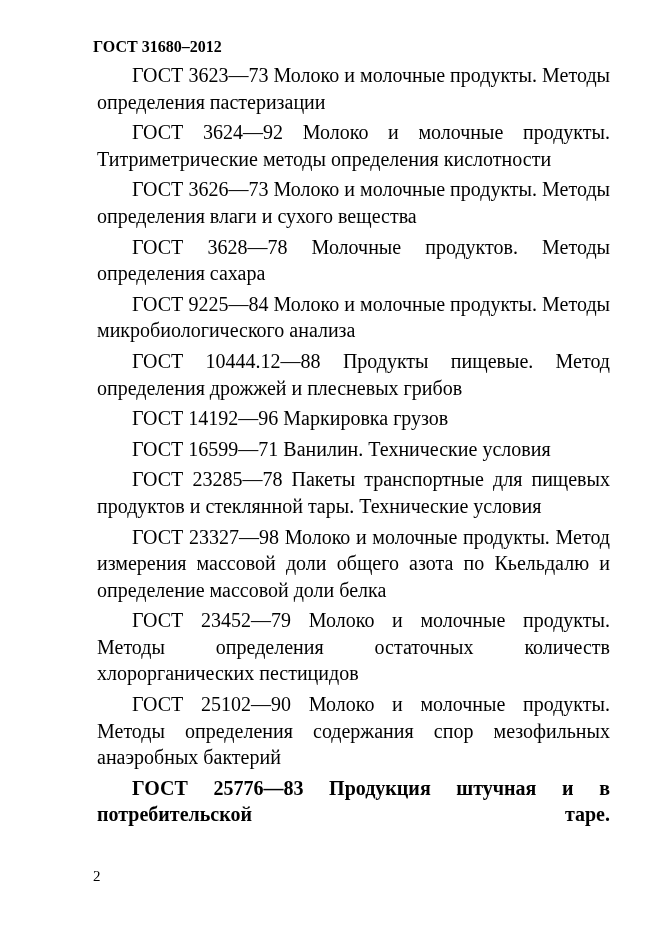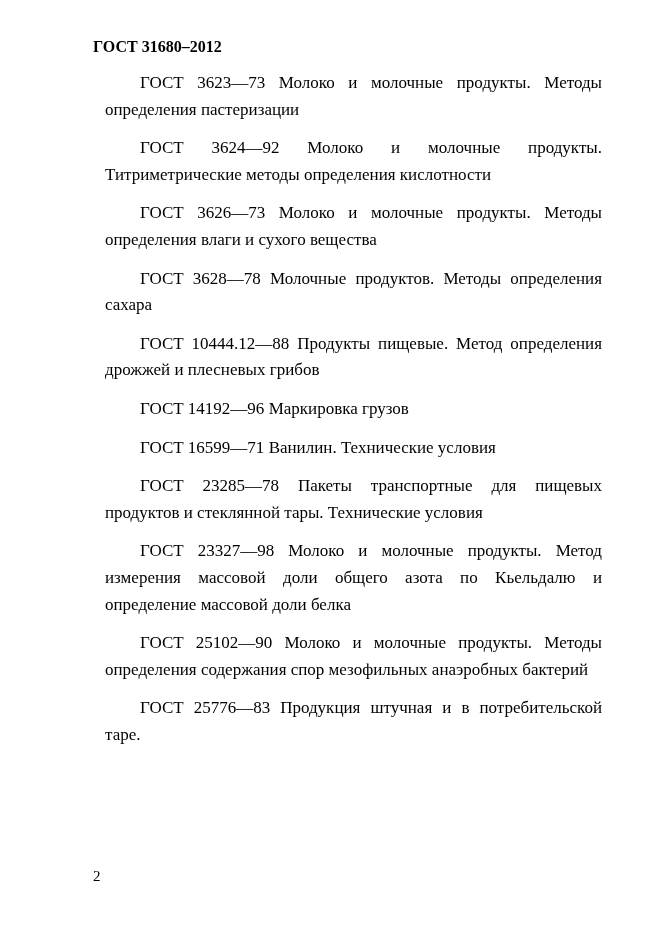--- a/index.html
+++ b/index.html
@@ -26,51 +26,54 @@
       font-size: 16px;
       line-height: 22px;
       margin: 0 0 0 0;
     }
     .ref-list {
       margin: 0;
       padding: 0;
       list-style: none;
     }
     .ref-item {
-      font-size: 17px;
+      font-size: 20px;
       line-height: 26.6px;
       text-align: justify;
       text-indent: 35px;
-      margin: 12px;
+      margin: 4px;
     }
     .ref-item.last {
       text-align-last: justify;
+      font-weight: bold;
     }
     .page-number {
       position: absolute;
       left: 93px;
       top: 867px;
       font-size: 15px;
       line-height: 18px;
     }
   </style>
 </head>
 <body>
 
 <div class="page">
   <div class="doc-header">ГОСТ 31680–2012</div>
 
   <div class="ref-list">
     <p class="ref-item"><span>ГОСТ 3623—73</span> <span>Молоко и молочные продукты. Методы определения пастеризации</span></p>
     <p class="ref-item"><span>ГОСТ 3624—92</span> <span>Молоко и молочные продукты. Титриметрические методы определения кислотности</span></p>
     <p class="ref-item"><span>ГОСТ 3626—73</span> <span>Молоко и молочные продукты. Методы определения влаги и сухого вещества</span></p>
     <p class="ref-item"><span>ГОСТ 3628—78</span> <span>Молочные продуктов. Методы определения сахара</span></p>
+    <p class="ref-item"><span>ГОСТ 9225—84</span> <span>Молоко и молочные продукты. Методы микробиологического анализа</span></p>
     <p class="ref-item"><span>ГОСТ 10444.12—88</span> <span>Продукты пищевые. Метод определения дрожжей и плесневых грибов</span></p>
     <p class="ref-item"><span>ГОСТ 14192—96</span> <span>Маркировка грузов</span></p>
     <p class="ref-item"><span>ГОСТ 16599—71</span> <span>Ванилин. Технические условия</span></p>
     <p class="ref-item"><span>ГОСТ 23285—78</span> <span>Пакеты транспортные для пищевых продуктов и стеклянной тары. Технические условия</span></p>
     <p class="ref-item"><span>ГОСТ 23327—98</span> <span>Молоко и молочные продукты. Метод измерения массовой доли общего азота по Кьельдалю и определение массовой доли белка</span></p>
+    <p class="ref-item"><span>ГОСТ 23452—79</span> <span>Молоко и молочные продукты. Методы определения остаточных количеств хлорорганических пестицидов</span></p>
     <p class="ref-item"><span>ГОСТ 25102—90</span> <span>Молоко и молочные продукты. Методы определения содержания спор мезофильных анаэробных бактерий</span></p>
     <p class="ref-item last"><span>ГОСТ 25776—83</span> <span>Продукция штучная и в потребительской таре.</span></p>
   </div>
 </div>
 
 <div class="page-number">2</div>
 
 </body></html>

